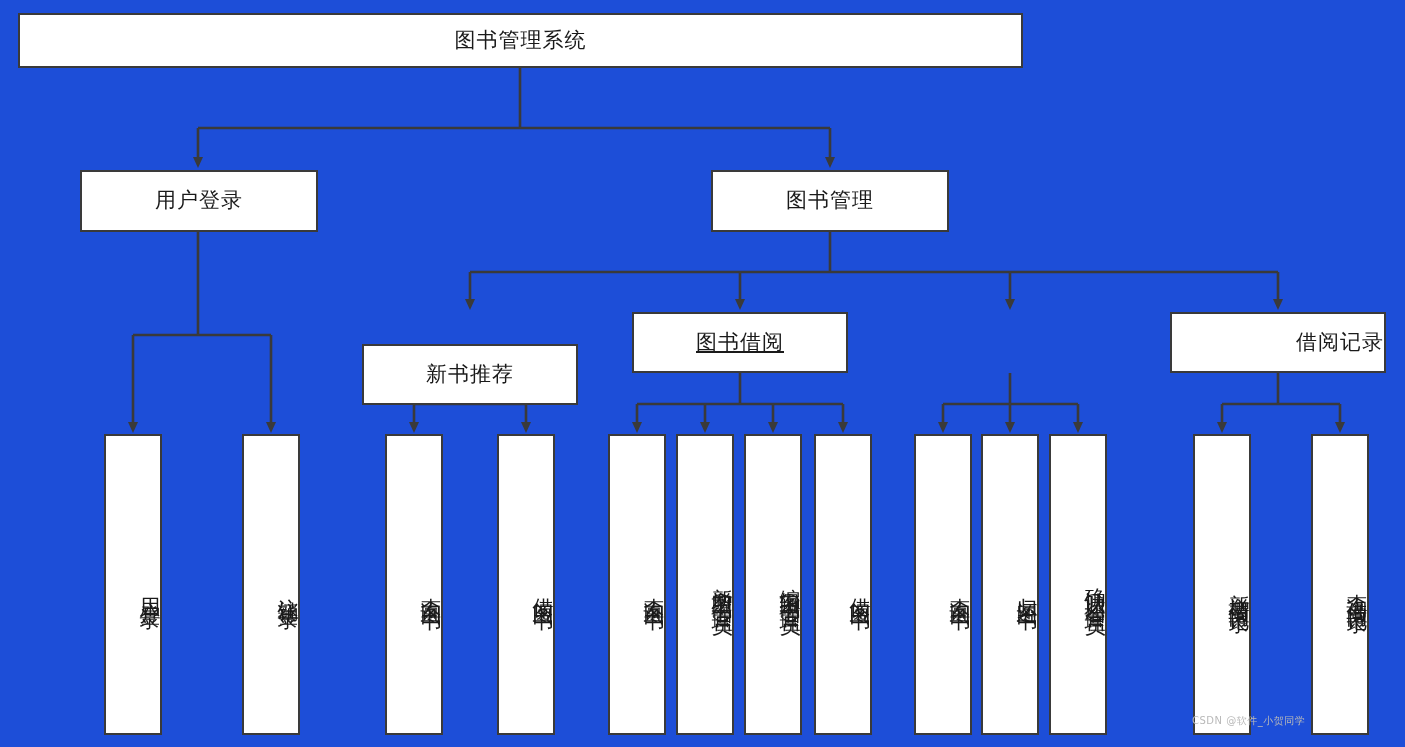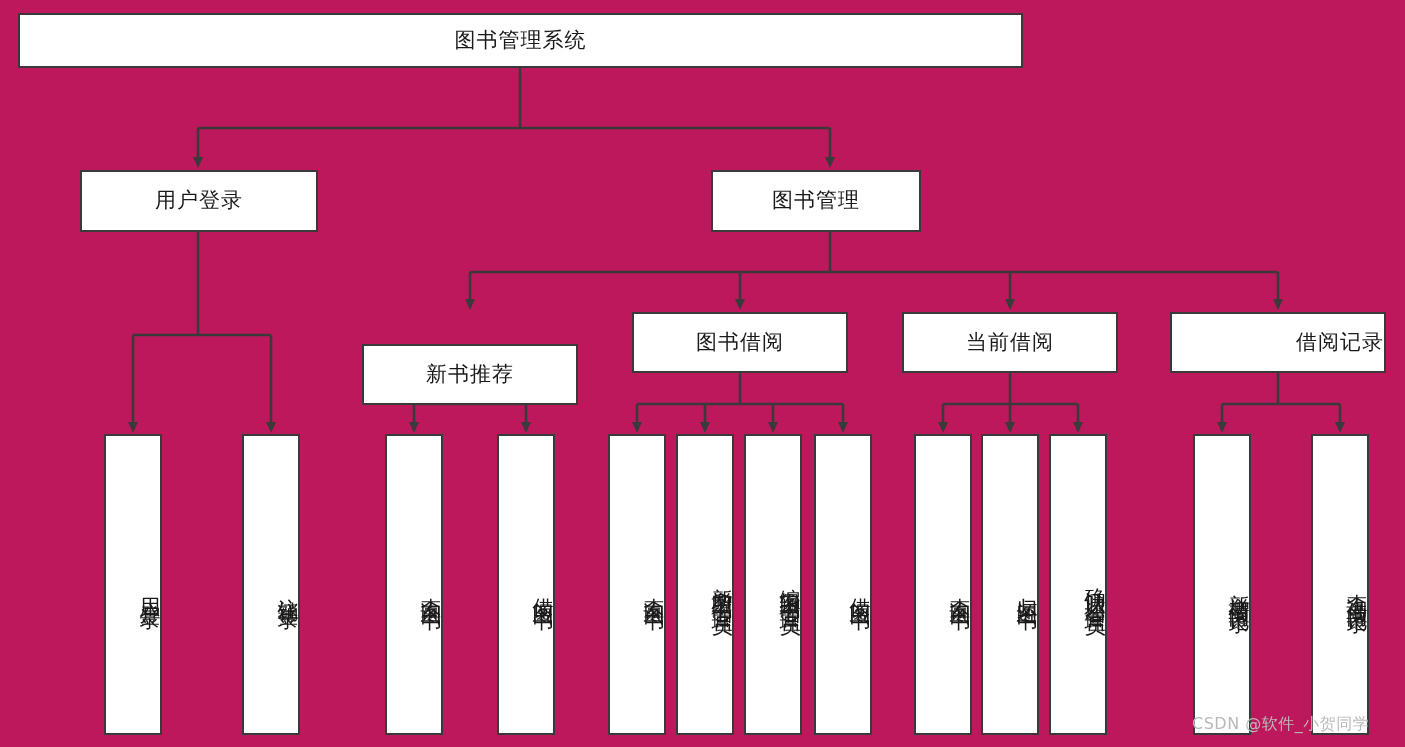--- a/index.html
+++ b/index.html
@@ -7,21 +7,21 @@
     padding: 0;
     background: #ffffff;
   }
   body {
     font-family: "DejaVu Sans", "Liberation Sans", sans-serif;
   }
   #canvas {
     position: relative;
     width: 1405px;
     height: 747px;
-    background: #be185d;
+    background: #1d4ed8;
     overflow: hidden;
   }
   #wires {
     position: absolute;
     left: 0;
     top: 0;
     width: 1405px;
     height: 747px;
     pointer-events: none;
   }
@@ -55,21 +55,21 @@
     white-space: pre-wrap;
   }
   .node.vert .label {
     writing-mode: vertical-rl;
     text-orientation: upright;
   }
   #watermark {
     position: absolute;
     left: 1192px;
     top: 714px;
-    font-size: 16px;
+    font-size: 10px;
     color: #b9b9b9;
     white-space: nowrap;
     letter-spacing: 0.5px;
   }
 </style>
 </head>
 <body>
 
 <div id="canvas">
 
@@ -124,35 +124,32 @@
   </svg>
 
   <div class="node horiz" style="left:18px; top:13px; width:1005px; height:55px;">
     <span class="label">图书管理系统</span>
   </div>
 
   <div class="node horiz" style="left:80px; top:170px; width:238px; height:62px;">
     <span class="label">用户登录</span>
   </div>
 
-  <div class="node horiz" style="left:711px; top:170px; width:210px; height:62px;">
+  <div class="node horiz" style="left:711px; top:170px; width:238px; height:62px;">
     <span class="label">图书管理</span>
   </div>
 
   <div class="node horiz" style="left:362px; top:312px; width:216px; height:61px;margin-top:32px;">
     <span class="label">新书推荐</span>
   </div>
 
-  <div class="node horiz" style="left:632px; top:312px; width:216px; height:61px;">
+  <div class="node horiz" style="left:632px; top:312px; width:216px; height:61px;text-decoration:underline;">
     <span class="label">图书借阅</span>
   </div>
 
-  <div class="node horiz" style="left:902px; top:312px; width:216px; height:61px;">
-    <span class="label">当前借阅</span>
-  </div>
 
   <div class="node horiz" style="left:1170px; top:312px; width:216px; height:61px;justify-content:flex-end;">
     <span class="label">借阅记录</span>
   </div>
 
   <div class="node vert" style="left:104px; top:434px; width:58px; height:301px;">
     <span class="label">用户登录</span>
   </div>
 
   <div class="node vert" style="left:242px; top:434px; width:58px; height:301px;">

